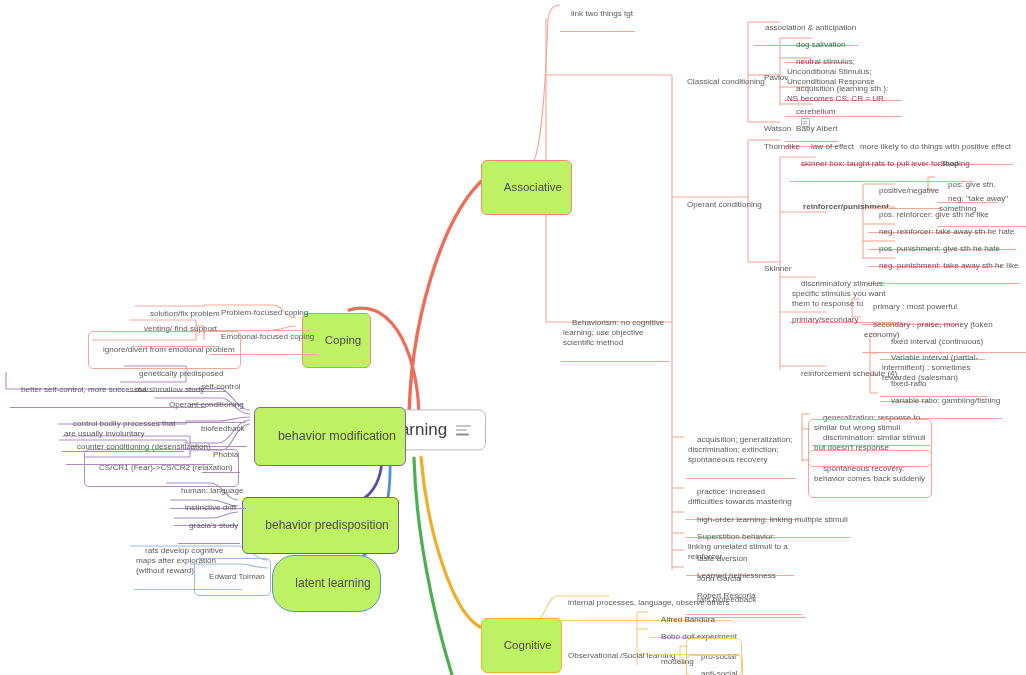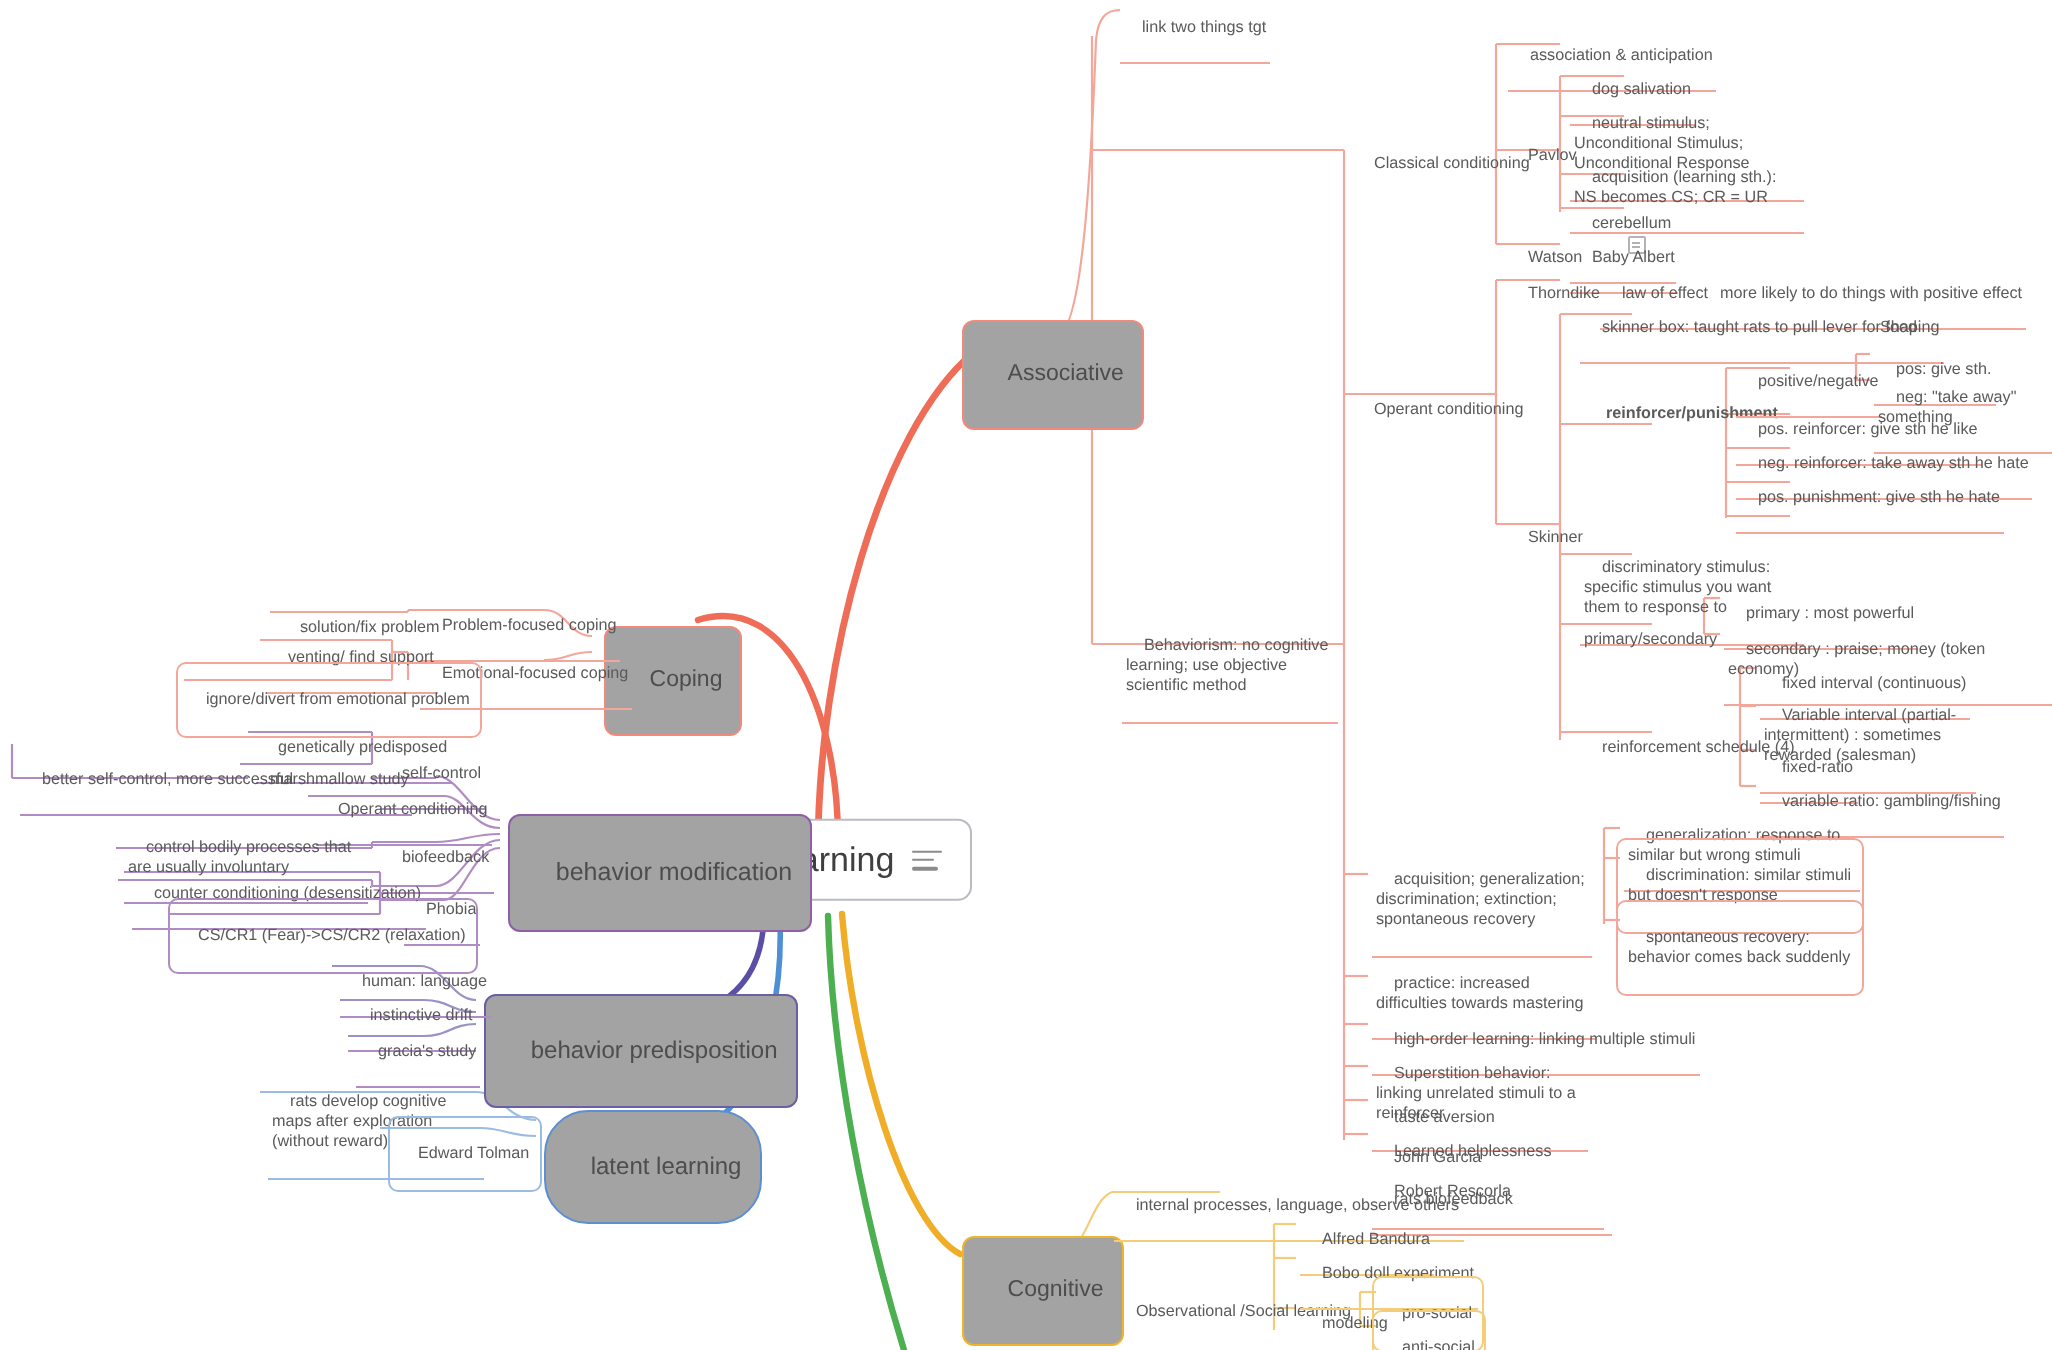--- a/index.html
+++ b/index.html
@@ -22,21 +22,21 @@
     box-shadow:0 0 0 0 rgba(0,0,0,0);
   }
   .burger{display:inline-block;width:15px;}
   .burger i{display:block;height:1.6px;background:#8b8b8b;margin:2.6px 0;border-radius:1px;}
   .burger i:nth-child(1){width:15px;}
   .burger i:nth-child(2){width:11px;}
   .burger i:nth-child(3){width:13px;}
 
   
   .lvl1{
-    border-radius:6px;border:1px solid #ccc;background:#a3a3a3;
+    border-radius:6px;border:1px solid #ccc;background:#bef264;
     font-size:11.5px;padding:5px 9px;color:#4d4d4d;text-align:center;
   }
   .lvl1.assoc{border-color:#f08a7c;}
   .lvl1.cog{border-color:#f0b429;}
   .lvl1.coping{border-color:#f08a7c;}
   .lvl1.behmod{border-color:#8e5fa5;font-size:12.5px;}
   .lvl1.predis{border-color:#6a5fa5;font-size:12px;}
   .lvl1.latent{border-color:#5b8fd4;font-size:12px;border-radius:22px;}
 
   
@@ -254,21 +254,21 @@
 
   <div class="node leaf u-red" style="left:785px;top:30px;">
     <span>dog salivation</span>
   </div>
   <div class="node leaf u-red" style="left:785px;top:47px;width:117px;">
     <span>neutral stimulus; Unconditional Stimulus; Unconditional Response</span>
   </div>
   <div class="node leaf u-red" style="left:785px;top:74px;width:117px;">
     <span>acquisition (learning sth.): NS becomes CS; CR = UR</span>
   </div>
-  <div class="node leaf u-red" style="left:785px;top:97px;text-align:center;">
+  <div class="node leaf u-red" style="left:785px;top:97px;">
     <span>cerebellum</span>
     <span class="note-icon"></span>
   </div>
 
   <div class="node leaf" style="left:753px;top:114px;">
     <span>Watson</span>
   </div>
   <div class="node leaf u-red" style="left:785px;top:114px;">
     <span>Baby Albert</span>
   </div>
@@ -313,20 +313,23 @@
   </div>
 
   <div class="node leaf u-red" style="left:868px;top:200px;">
     <span>pos. reinforcer: give sth he like</span>
   </div>
   <div class="node leaf u-red" style="left:868px;top:217px;">
     <span>neg. reinforcer: take away sth he hate</span>
   </div>
   <div class="node leaf u-red" style="left:868px;top:234px;">
     <span>pos. punishment: give sth he hate</span>
+  </div>
+  <div class="node leaf u-red" style="left:868px;top:251px;">
+    <span>neg. punishment: take away sth he like</span>
   </div>
 
   <div class="node leaf u-red" style="left:790px;top:269px;width:112px;">
     <span>discriminatory stimulus: specific stimulus you want them to response to</span>
   </div>
 
   <div class="node leaf" style="left:781px;top:305px;">
     <span>primary/secondary</span>
   </div>
   <div class="node leaf u-red" style="left:862px;top:292px;">

